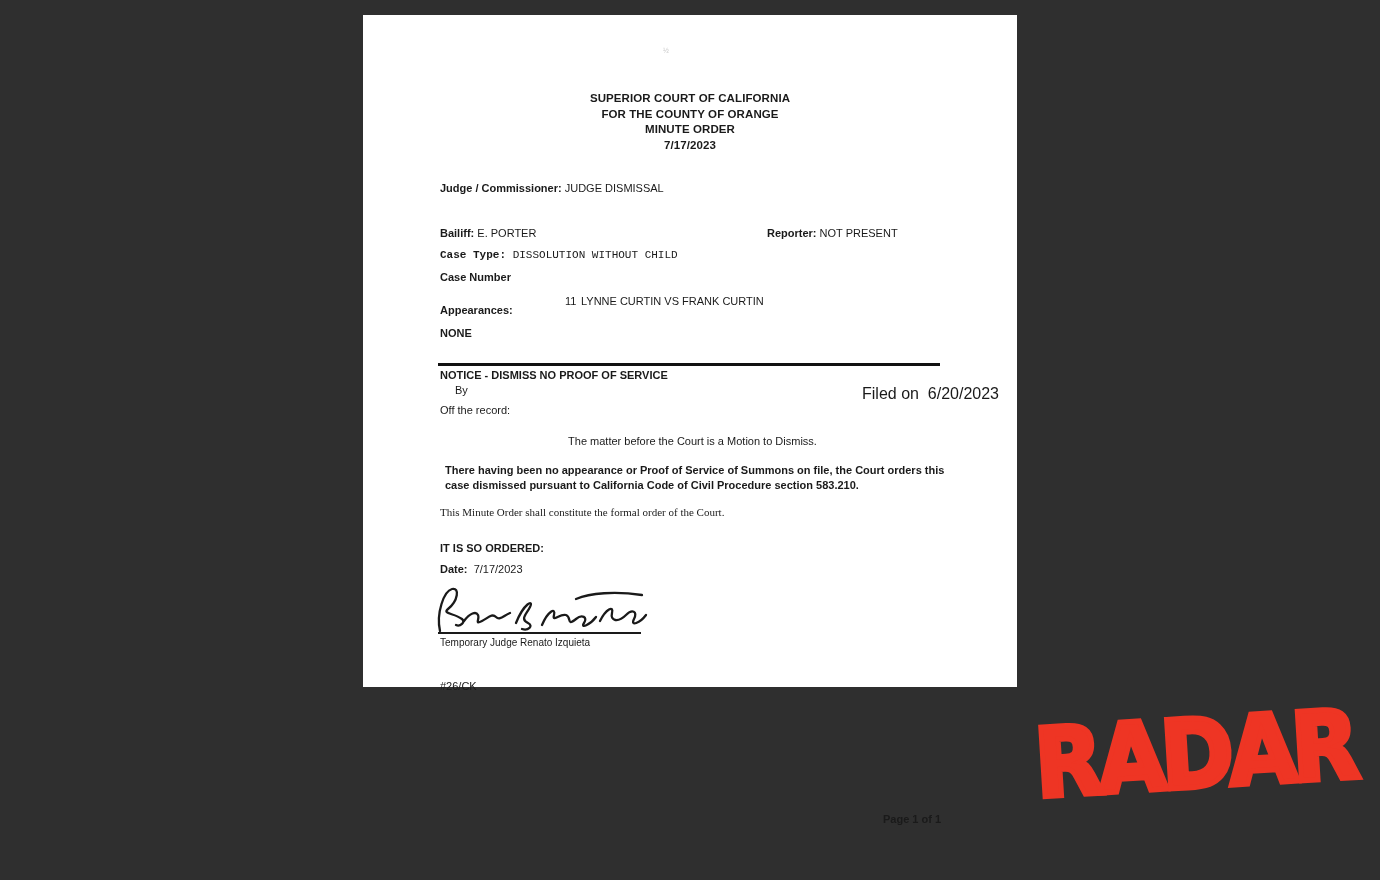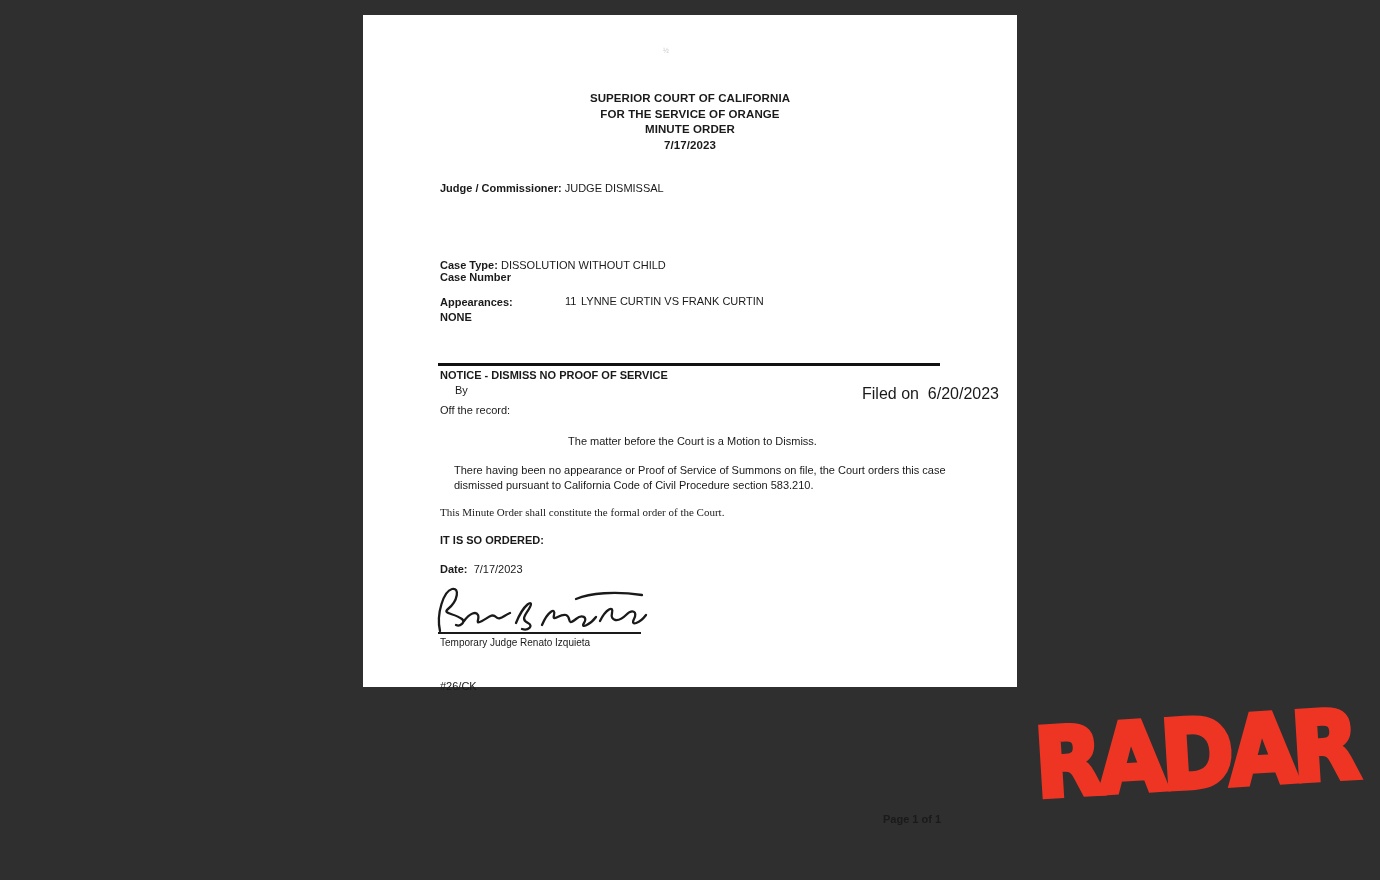--- a/index.html
+++ b/index.html
@@ -19,21 +19,21 @@
   .abs { position: absolute; }
   .doc-header {
     top: 76px; left: 0; width: 100%;
     text-align: center;
     font-weight: bold;
     font-size: 11.5px;
     line-height: 15.5px;
     letter-spacing: 0.1px;
   }
   .row { font-size: 11px; white-space: nowrap; }
-  .lbl { font-weight: bold; }
+  .lbl { font-weight: bold; margin-top: 8px; }
   .val { font-weight: normal; margin-top: 24px; }
   .col2 { position: absolute; left: 327px; top: 0; }
   .rule {
     top: 348px; left: 75px; width: 502px; height: 3px;
     background: #111111;
   }
   .notice-title { font-weight: bold; font-size: 11px; margin-top: 25px; }
   .filed { position: absolute; left: 422px; top: 16px; font-size: 16px; font-weight: normal; text-align: right; }
   .para { font-size: 11px; line-height: 15px; white-space: normal; width: 505px; }
   .sig-svg { top: 568px; left: 67px; }
@@ -60,33 +60,41 @@
 </style>
 </head>
 <body style="background: rgb(47, 47, 47);">
 
 <div class="page">
 
   <div class="abs scan-dot">½</div>
 
   <div class="abs doc-header">
     <div>SUPERIOR COURT OF CALIFORNIA</div>
-    <div>FOR THE SERVICE OF ORANGE</div>
+    <div>FOR THE COUNTY OF ORANGE</div>
     <div>MINUTE ORDER</div>
     <div>7/17/2023</div>
   </div>
 
   <div class="abs row" style="top:167px; left:77px;">
     <span class="lbl">Judge / Commissioner:</span>
     <span class="val">JUDGE DISMISSAL</span>
   </div>
 
 
+  <div class="abs row" style="top:212px; left:77px; width:505px;">
+    <span class="lbl">Bailiff:</span>
+    <span class="val">E. PORTER</span>
+    <span class="col2">
+      <span class="lbl">Reporter:</span>
+      <span class="val">NOT PRESENT</span>
+    </span>
+  </div>
 
-  <div class="abs row" style="top:244px; left:77px;">
+  <div class="abs row" style="top:234px; left:77px;font-family:Liberation Mono, monospace;">
     <span class="lbl">Case Type:</span>
     <span class="val">DISSOLUTION WITHOUT CHILD</span>
   </div>
 
   <div class="abs row" style="top:256px; left:77px;">
     <span class="lbl">Case Number</span>
     <span class="val" style="position:absolute; left:125px;">11</span>
     <span class="val" style="position:absolute; left:141px;">LYNNE CURTIN VS FRANK CURTIN</span>
   </div>
 
@@ -104,21 +112,21 @@
       <span>6/20/2023</span>
     </span>
   </div>
 
   <div class="abs row" style="top:369px; left:92px;">By</div>
 
   <div class="abs row" style="top:389px; left:77px;">Off the record:</div>
 
   <div class="abs para" style="top:419px; left:77px;text-align:center;">The matter before the Court is a Motion to Dismiss.</div>
 
-  <div class="abs para" style="top:448px; left:91px;">There having been no appearance or Proof of Service of Summons on file, the Court orders this case dismissed pursuant to California Code of Civil Procedure section 583.210.</div>
+  <div class="abs para" style="top:448px; left:82px;font-weight:bold;">There having been no appearance or Proof of Service of Summons on file, the Court orders this case dismissed pursuant to California Code of Civil Procedure section 583.210.</div>
 
   <div class="abs para" style="top:490px; left:77px;font-family:Liberation Serif, serif;">This Minute Order shall constitute the formal order of the Court.</div>
 
   <div class="abs row lbl" style="top:519px; left:77px;">IT IS SO ORDERED:</div>
 
   <div class="abs row" style="top:548px; left:77px;">
     <span class="lbl">Date:</span>&nbsp;
     <span class="val">7/17/2023</span>
   </div>
 

